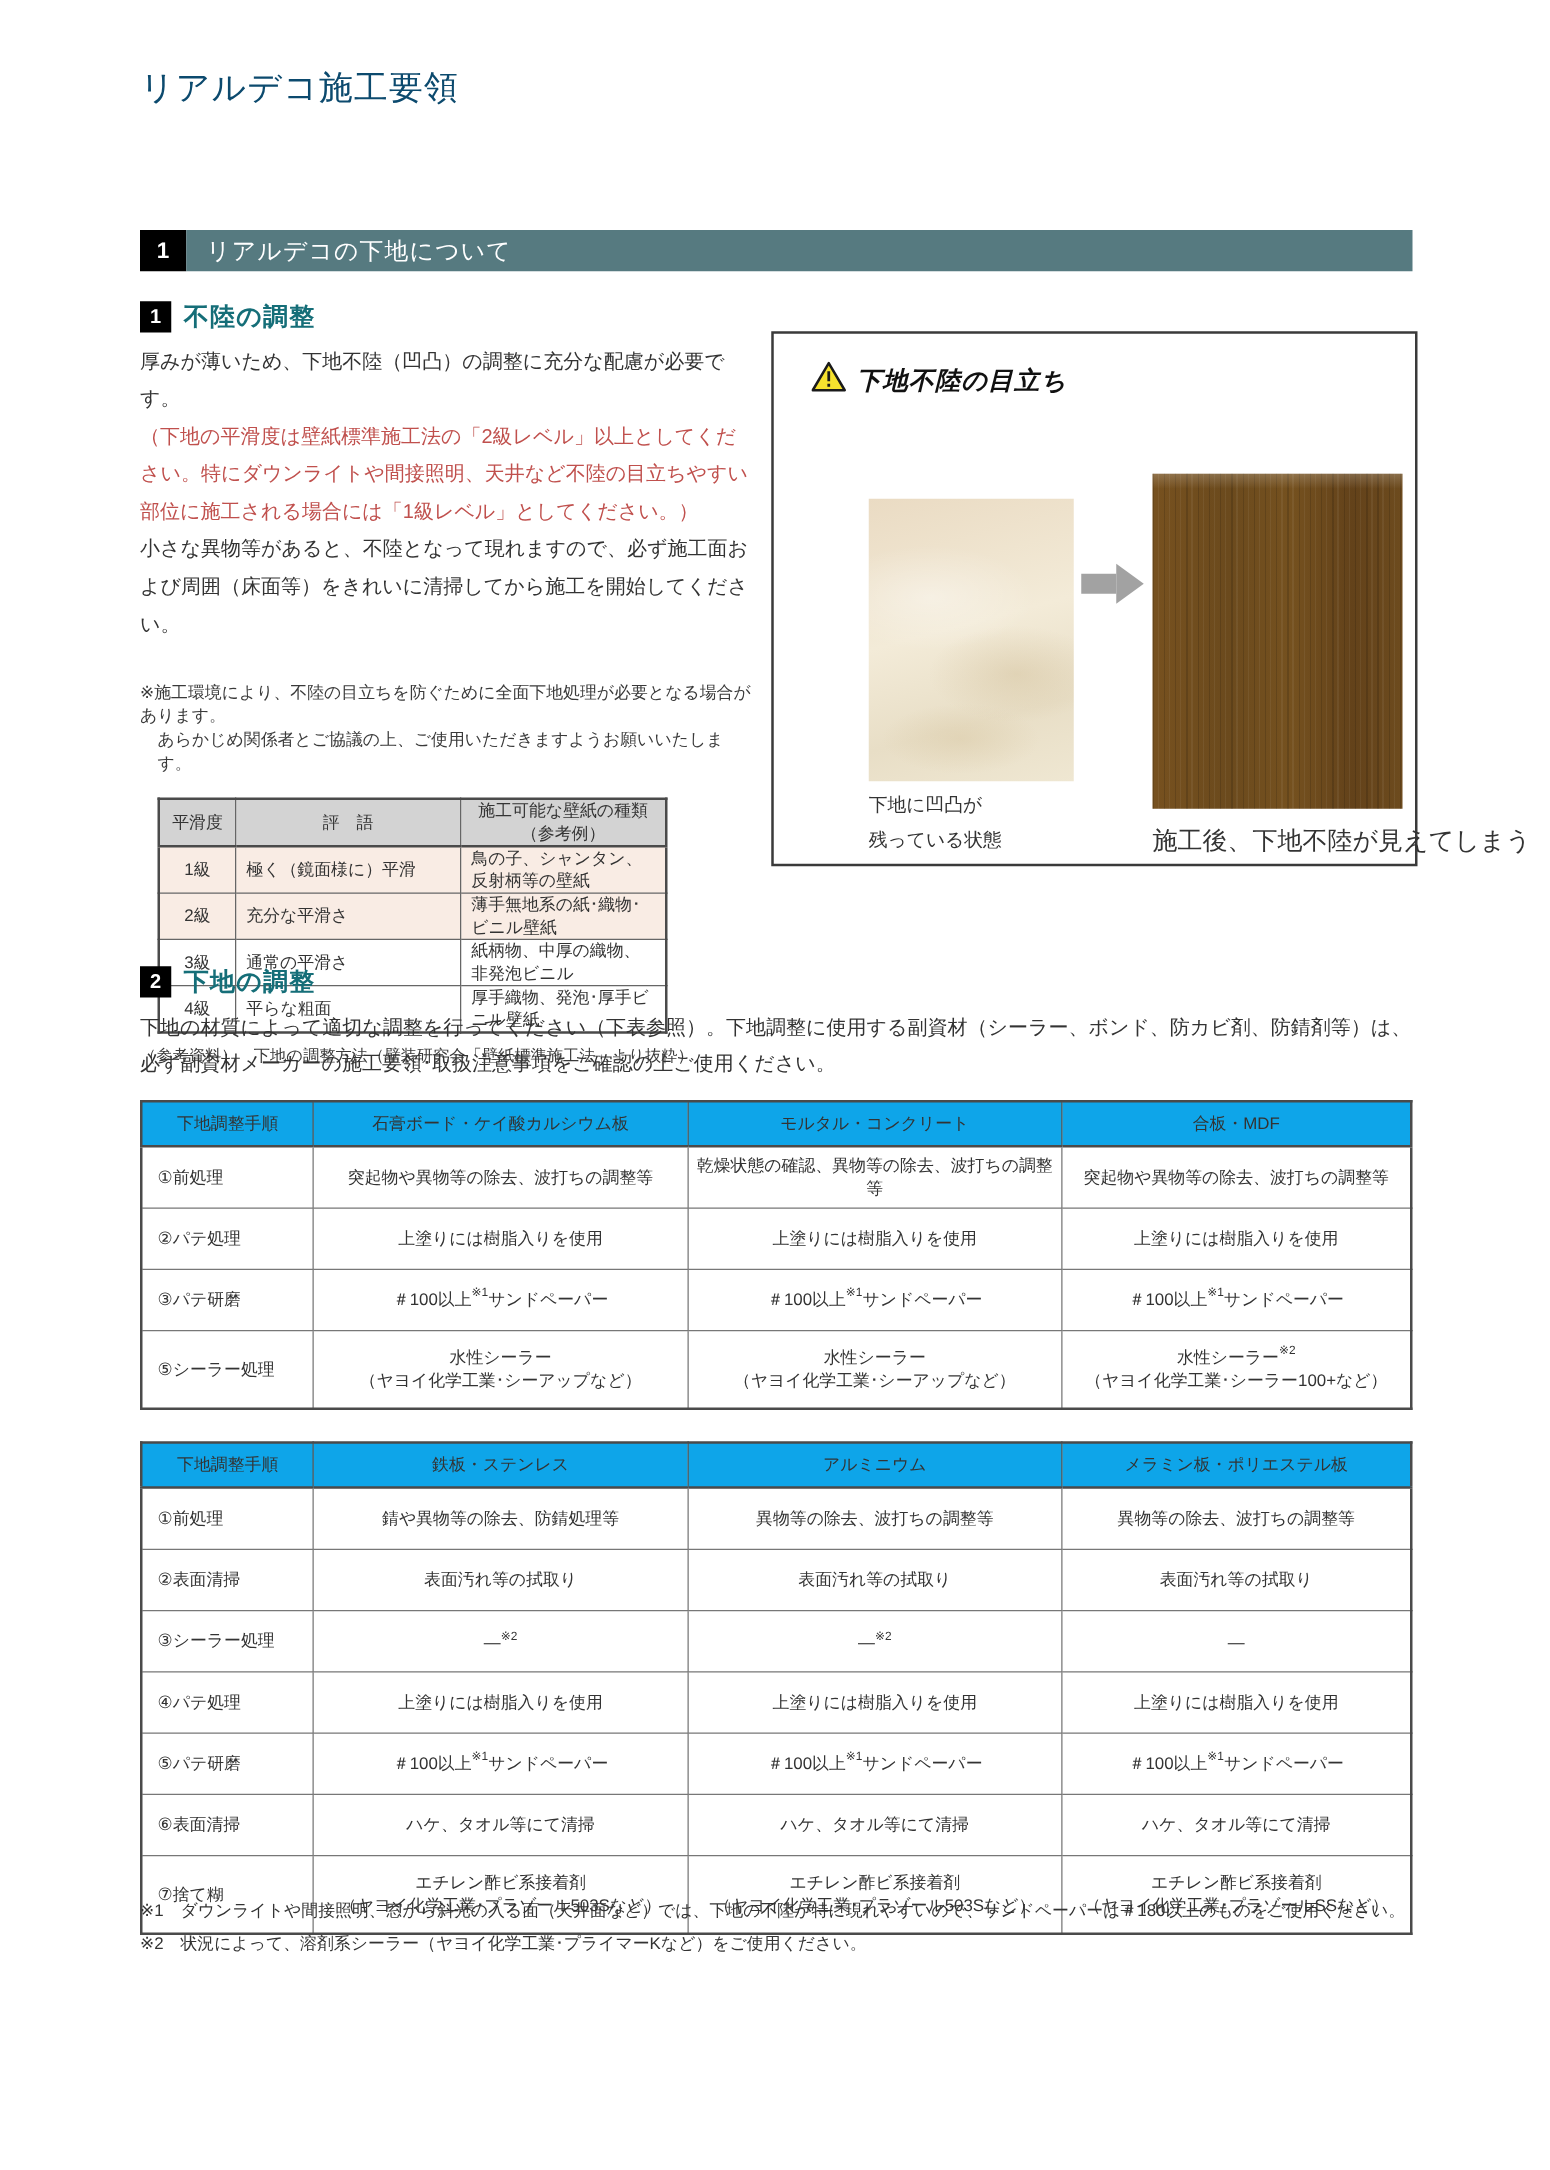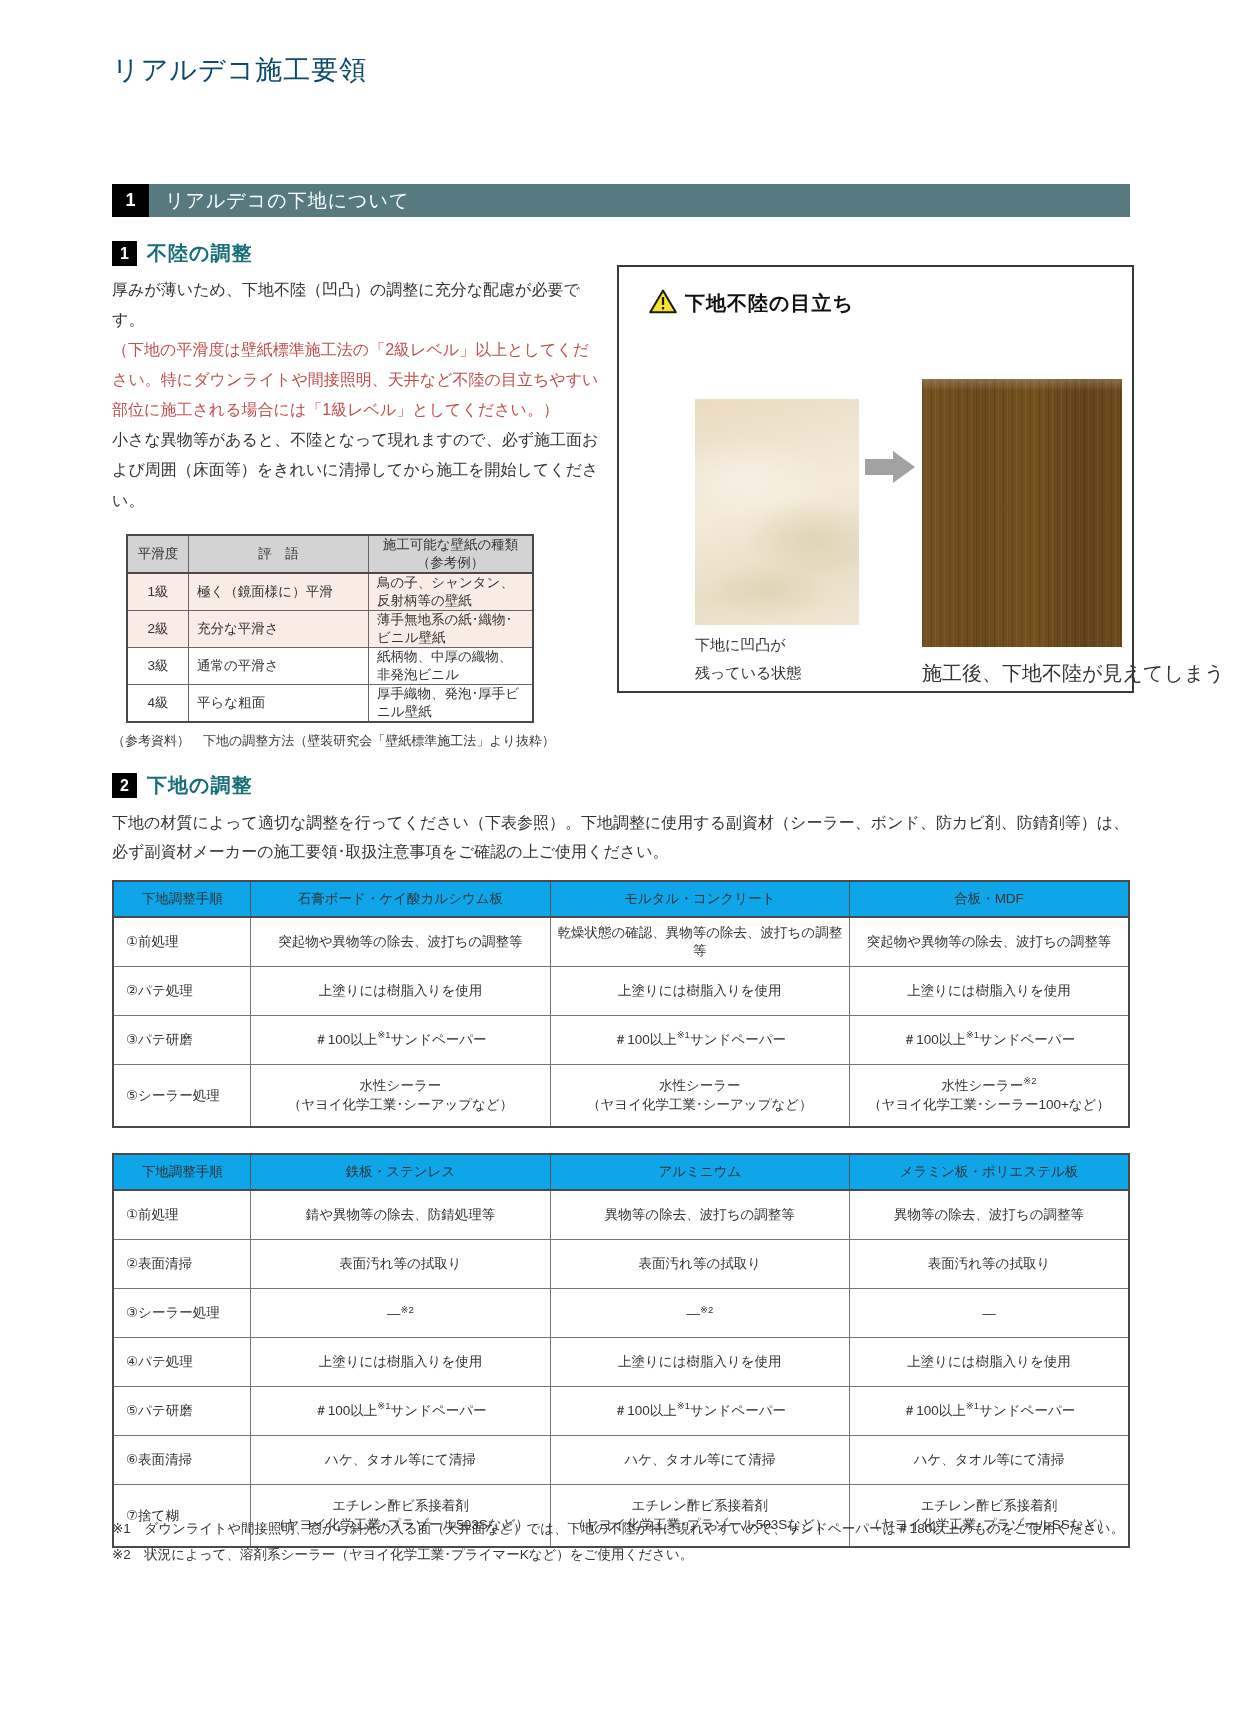--- a/index.html
+++ b/index.html
@@ -36,21 +36,21 @@
   .sm-table th{background:#d3d3d3;font-weight:normal;height:30px;text-align:center;
                border:1px solid #666;border-bottom:2px solid #4a4a4a;padding:0 4px;}
   .sm-table td{height:32px;border:1px solid #666;padding:0 8px;}
   .sm-table td.grade{text-align:center;padding:0;width:60px;}
   .sm-table td.desc{width:163px;}
   .sm-table tr.pink td{background:#f9ece4;}
   .ref-note{margin:9px 0 0 0;font-size:13px;color:#3a3a3a;}
 
   
   .figure-box{position:absolute;left:617px;top:265px;width:513px;height:424px;border:2px solid #3a3a3a;background:#fff;}
-  .fig-heading{position:absolute;left:30px;top:22px;display:flex;align-items:center;}
+  .fig-heading{position:absolute;left:30px;top:22px;display:flex;align-items:center;font-style:italic;}
   .fig-heading .t{margin-left:8px;font-size:20px;font-weight:bold;color:#111;letter-spacing:1px;}
   .before-image{position:absolute;left:76px;top:132px;width:164px;height:226px;
       background:
         radial-gradient(ellipse 120px 60px at 30% 35%, rgba(255,255,255,.38), rgba(255,255,255,0) 70%),
         radial-gradient(ellipse 100px 55px at 72% 62%, rgba(203,182,140,.35), rgba(0,0,0,0) 70%),
         radial-gradient(ellipse 90px 40px at 45% 85%, rgba(214,196,158,.4), rgba(0,0,0,0) 70%),
         linear-gradient(165deg,#eadbc3 0%,#f3ebd8 45%,#e8dec6 75%,#efe7d2 100%);}
   .after-image{position:absolute;left:303px;top:112px;width:200px;height:268px;
       background:
         linear-gradient(180deg, rgba(255,255,255,.20) 0, rgba(255,255,255,0) 12px),
@@ -99,20 +99,24 @@
 
   <div class="left-col">
     <div class="sub-heading">
       <div class="sq">1</div>
       <div class="t">不陸の調整</div>
     </div>
     <p class="first">厚みが薄いため、下地不陸（凹凸）の調整に充分な配慮が必要です。</p>
     <p class="red">（下地の平滑度は壁紙標準施工法の「2級レベル」以上としてください。特にダウンライトや間接照明、天井など不陸の目立ちやすい部位に施工される場合には「1級レベル」としてください。）</p>
     <p>小さな異物等があると、不陸となって現れますので、必ず施工面および周囲（床面等）をきれいに清掃してから施工を開始してください。</p>
 
+    <div class="asterisk-note">
+      <div class="l1">※施工環境により、不陸の目立ちを防ぐために全面下地処理が必要となる場合があります。</div>
+      <div class="l2">あらかじめ関係者とご協議の上、ご使用いただきますようお願いいたします。</div>
+    </div>
 
     <table class="sm-table">
       <tbody>
         <tr>
           <th>平滑度</th>
           <th>評　語</th>
           <th>施工可能な壁紙の種類（参考例）</th>
         </tr>
         <tr class="pink">
           <td class="grade">1級</td>

